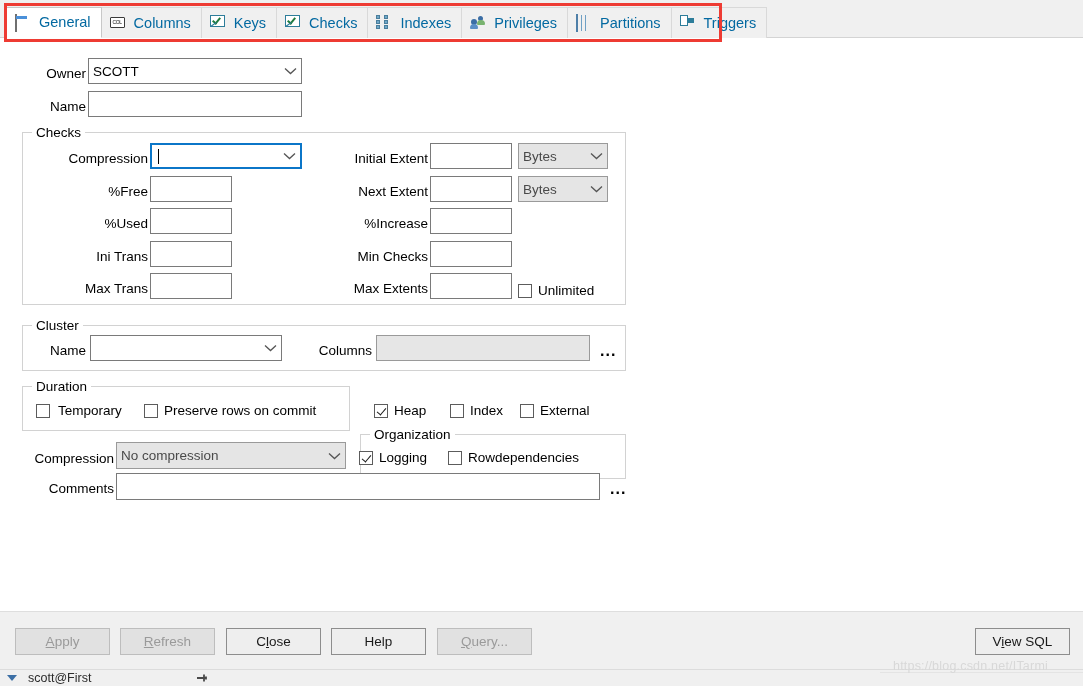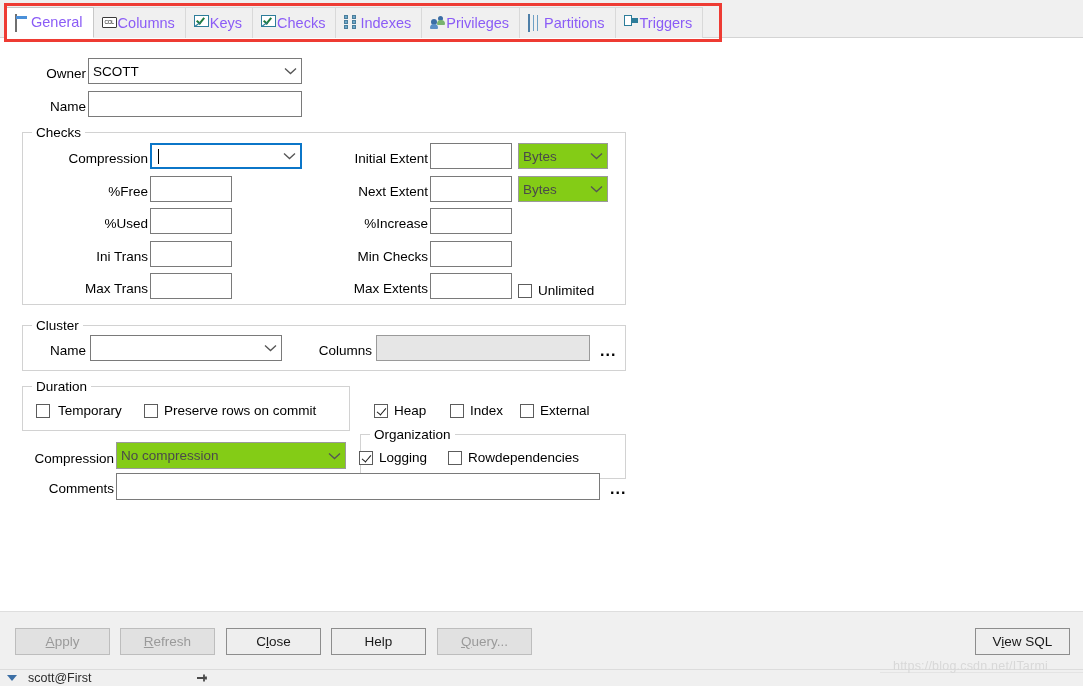--- a/index.html
+++ b/index.html
@@ -23,29 +23,29 @@
     position: absolute; left: 0; top: 0;
     width: 1083px; height: 38px;
     background: #f0f0f0;
     border-bottom: 1px solid #d4d4d4;
   }
   .tabs {
     position: absolute; left: 6px; top: 7px;
     display: flex; align-items: stretch; height: 31px;
   }
   .tab {
-    display: flex; align-items: center; gap: 0;
+    display: flex; align-items: center; gap: 8px;
     padding: 0 10px 0 8px;
     height: 31px;
     background: #f0f0f0;
     border: 1px solid #d9d9d9;
     border-bottom: none;
     margin-right: -1px;
     font-size: 14.5px;
-    color: #8b5cf6;
+    color: #0369a1;
     white-space: nowrap;
     cursor: default;
   }
   .tab.active {
     background: #ffffff;
     border-color: #c8c8c8;
     border-bottom: 1px solid #ffffff;
     position: relative; z-index: 3;
   }
   .tab-label { line-height: 1; }
@@ -163,21 +163,21 @@
     padding-left: 4px;
     cursor: default;
   }
   .combo .cval { flex: 1 1 auto; overflow: hidden; white-space: nowrap; }
   .combo .carrow {
     flex: 0 0 22px; display: flex; align-items: center; justify-content: center;
     height: 100%;
   }
   .combo .carrow svg { display: block; }
   .combo.focused { border: 2px solid #0b76c8; }
-  .combo.disabled { background: #84cc16; border-color: #9a9a9a; color: #4a4a4a; }
+  .combo.disabled { background: #e5e5e5; border-color: #9a9a9a; color: #4a4a4a; }
 
   .caret {
     position: absolute; width: 1px; height: 15px; background: #000;
     left: 6px; top: 4px;
   }
 
   
   .group {
     position: absolute;
     border: 1px solid #d2d2d2;

